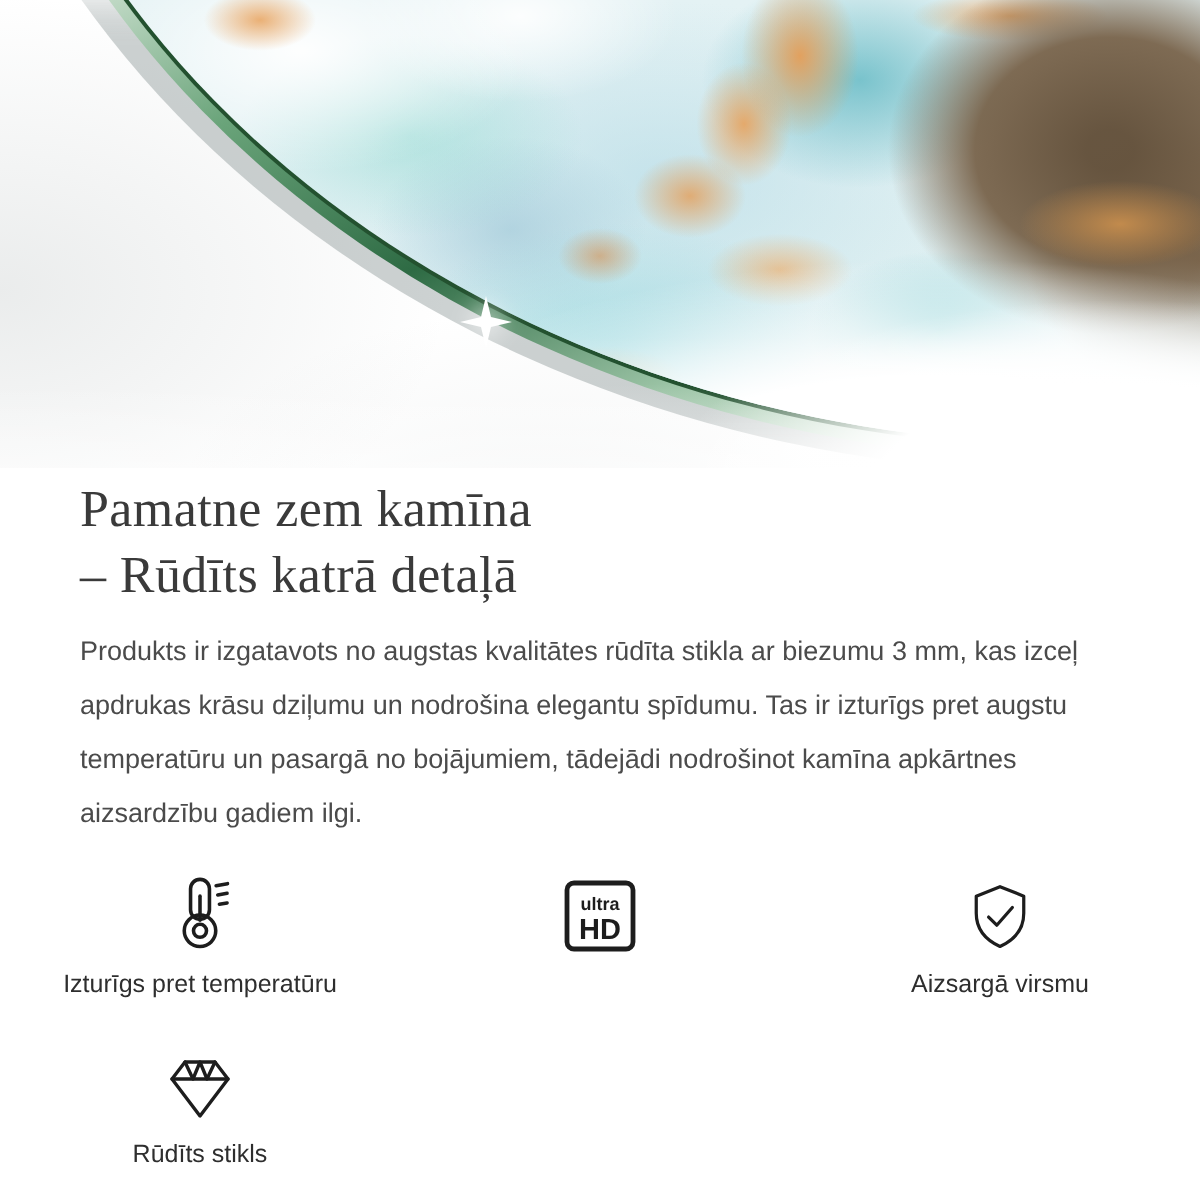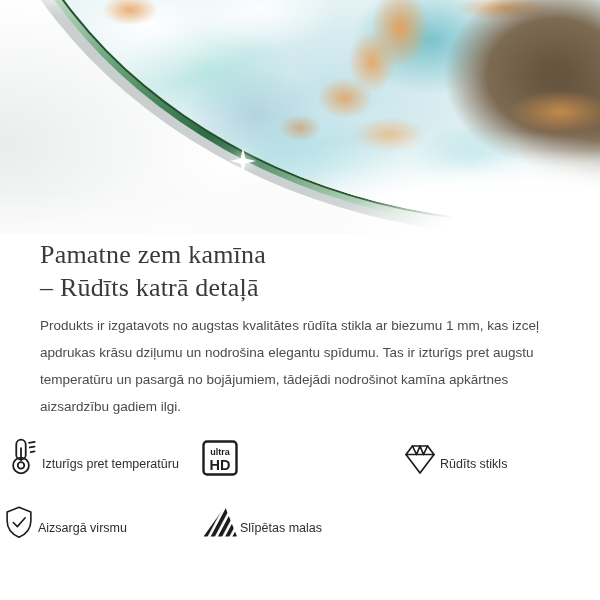--- a/index.html
+++ b/index.html
@@ -56,23 +56,23 @@
     filter: drop-shadow(0 0 6px rgba(255,255,255,.95)); }
 
   
   .content { padding:0 40px; }
   .heading { margin-top:4px; font-family:"Liberation Serif","DejaVu Serif",serif;
     font-size:26px; line-height:33px; font-weight:400; color:#3a3a3a; letter-spacing:.2px; }
   .desc { margin-top:8px; font-size:13.5px; line-height:27px; color:#4b4b4b; }
 
   
   .features { margin-top:12px; display:grid; grid-template-columns:repeat(3,200px); row-gap:18px; }
-  .feature { display:flex; align-items:center; }
+  .feature { display:flex; flex-direction:column; align-items:center; }
   .feature .icon { height:46px; display:flex; align-items:flex-end; justify-content:center; }
-  .feature .label { margin-top:17px; font-size:12.5px; color:#2e2e2e; }
+  .feature .label { margin-top:7px; font-size:12.5px; color:#2e2e2e; }
   svg.line { stroke:#1d1d1d; fill:none; stroke-width:1.7; stroke-linecap:round; stroke-linejoin:round; }
   svg text { font-family:"Liberation Sans","DejaVu Sans",sans-serif; fill:#1d1d1d; }
 </style>
 </head>
 <body>
 
 <div class="hero">
   <div class="hero-haze"></div>
   <div class="glass-shadow"></div>
   <div class="glass-edge"></div>
@@ -82,21 +82,21 @@
   <svg class="sparkle" viewBox="0 0 24 24">
     <path d="M12 0 L14.3 9.7 L24 12 L14.3 14.3 L12 24 L9.7 14.3 L0 12 L9.7 9.7 Z" fill="#ffffff"></path>
   </svg>
 </div>
 
 <div class="content">
   <h1 class="heading">
     <span>Pamatne zem kamīna</span><br>
     <span>– Rūdīts katrā detaļā</span>
   </h1>
-  <p class="desc">Produkts ir izgatavots no augstas kvalitātes rūdīta stikla ar biezumu 1 mm, kas izceļ apdrukas krāsu dziļumu un nodrošina elegantu spīdumu. Tas ir izturīgs pret augstu temperatūru un pasargā no bojājumiem, tādejādi nodrošinot kamīna apkārtnes aizsardzību gadiem ilgi.</p>
+  <p class="desc">Produkts ir izgatavots no augstas kvalitātes rūdīta stikla ar biezumu 3 mm, kas izceļ apdrukas krāsu dziļumu un nodrošina elegantu spīdumu. Tas ir izturīgs pret augstu temperatūru un pasargā no bojājumiem, tādejādi nodrošinot kamīna apkārtnes aizsardzību gadiem ilgi.</p>
 </div>
 
 <section class="features">
 
   <div class="feature">
     <div class="icon">
       <svg class="line" width="42" height="42" viewBox="0 0 40 40">
         <rect x="15.5" y="3.5" width="9" height="19" rx="4.5"></rect>
         <circle cx="20" cy="28" r="7.5"></circle>
         <circle cx="20" cy="28" r="3.1"></circle>
@@ -116,47 +116,34 @@
       <svg width="40" height="40" viewBox="0 0 40 40">
         <rect x="3.5" y="3.5" width="33" height="33" rx="3.5" fill="none" stroke="#1d1d1d" stroke-width="2.4"></rect>
         <text x="20" y="17" text-anchor="middle" font-size="9" font-weight="700">ultra</text>
         <text x="20" y="31.5" text-anchor="middle" font-size="14.5" font-weight="800">HD</text>
       </svg>
     </div>
   </div>
 
   <div class="feature">
     <div class="icon">
-      <svg class="line" width="40" height="38" viewBox="0 0 40 38">
-        <path d="M12.5 6 H27.5 L34 14.5 L20 33 L6 14.5 Z"></path>
-        <line x1="6" y1="14.5" x2="34" y2="14.5"></line>
-        <polyline points="12.5,6 16.5,14.5 20,6 23.5,14.5 27.5,6"></polyline>
-      </svg>
-    </div>
-    <div class="label">Rūdīts stikls</div>
-  </div>
-
-  <div class="feature">
-    <div class="icon">
       <svg class="line" width="38" height="38" viewBox="0 0 40 40">
         <path d="M20 3.5 L32.5 8.5 V17.5 C32.5 26.5 27 31.8 20 35 C13 31.8 7.5 26.5 7.5 17.5 V8.5 Z"></path>
         <path d="M14 19.5 L18.3 23.8 L26.5 14.5"></path>
       </svg>
     </div>
     <div class="label">Aizsargā virsmu</div>
   </div>
 
   <div class="feature">
     <div class="icon">
-      <svg width="40" height="40" viewBox="0 0 40 40">
-        <defs>
-          <pattern id="hatchA" width="6.4" height="8" patternUnits="userSpaceOnUse" patternTransform="rotate(28)">
-            <rect width="3.8" height="8" fill="#1d1d1d"></rect>
-          </pattern>
-        </defs>
-        <path d="M3.5 34.5 L25 4.5 L37 34.5 Z" fill="url(#hatchA)"></path>
+      <svg class="line" width="40" height="38" viewBox="0 0 40 38">
+        <path d="M12.5 6 H27.5 L34 14.5 L20 33 L6 14.5 Z"></path>
+        <line x1="6" y1="14.5" x2="34" y2="14.5"></line>
+        <polyline points="12.5,6 16.5,14.5 20,6 23.5,14.5 27.5,6"></polyline>
       </svg>
     </div>
-    <div class="label">Slīpētas malas</div>
+    <div class="label">Rūdīts stikls</div>
   </div>
+
 
 
 </section>
 
 </body></html>

